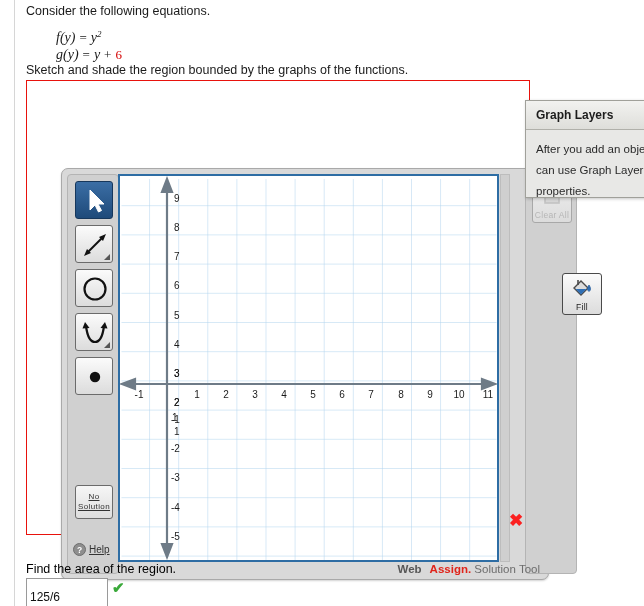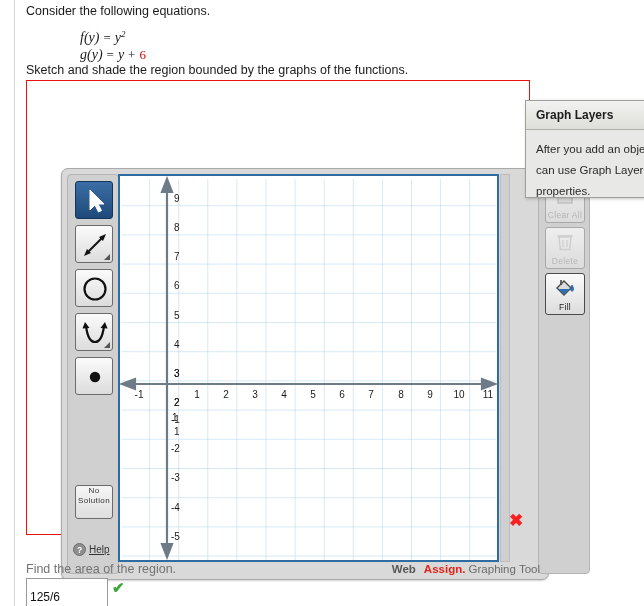--- a/index.html
+++ b/index.html
@@ -16,21 +16,21 @@
     position: absolute; left: 14px; top: 0;
     width: 1px; height: 606px; background: #d6d6d6;
   }
 
   .prompt-top {
     position: absolute; left: 26px; top: 4px;
     font-size: 12.5px; color: #1a1a1a; white-space: nowrap;
   }
 
   .equations {
-    position: absolute; left: 80px; top: 26px;
+    position: absolute; left: 56px; top: 26px;
     font-size: 13px; color: #1a1a1a; line-height: 17px;
   }
   .eqrow { white-space: nowrap; }
   .mi { font-family: "Liberation Serif", serif; font-style: italic; font-size: 14px; }
   .mop { padding: 0 4px; font-family: "Liberation Serif", serif; }
   .msup { font-size: 9px; vertical-align: super; font-family: "Liberation Serif", serif; font-style: italic; }
   .red-num { color: #d40000; font-family: "Liberation Serif", serif; }
 
   .prompt-sketch {
     position: absolute; left: 26px; top: 63px;
@@ -82,23 +82,24 @@
     border-bottom: 6px solid #555;
   }
   .tbtn svg { position: absolute; left: 0; top: 0; }
   .nosol {
     position: absolute; left: 7px; top: 310px;
     width: 38px; height: 34px;
     border: 1px solid #6b6b6b; border-radius: 3px;
     background: linear-gradient(#f6f6f6, #dedede);
     font-size: 8px; color: #333;
     display: flex; flex-direction: column;
-    align-items: center; justify-content: flex-start;
+    align-items: center; justify-content: center;
     line-height: 10px; letter-spacing: .4px;
     cursor: pointer;
+    text-decoration: underline;
   }
   .helplink {
     position: absolute; left: 5px; top: 368px;
     display: flex; align-items: center; gap: 3px;
     font-size: 10px; color: #333; cursor: pointer;
   }
   .helplink .hlabel { text-decoration: underline; text-align: center; }
 
   
   .plotwrap {
@@ -112,62 +113,63 @@
 
   
   .vscroll {
     position: absolute; left: 438px; top: 5px;
     width: 10px; height: 388px;
     background: #cfcfcf; border: 1px solid #bdbdbd;
   }
 
   
   .toolbar-right {
-    position: absolute; left: 476px; top: 5px;
+    position: absolute; left: 463px; top: 5px;
     width: 52px; height: 400px;
     background: #d0d0d0;
     border: 1px solid #b4b4b4;
     border-radius: 4px;
   }
   .rbtn {
     position: absolute; left: 6px;
     width: 40px; height: 42px;
     border: 1px solid #a8a8a8; border-radius: 3px;
     background: linear-gradient(#eeeeee, #dcdcdc);
     display: flex; flex-direction: column;
     align-items: center; justify-content: flex-end;
     padding-bottom: 2px;
     font-size: 8.5px; letter-spacing: .3px;
     cursor: pointer;
   }
   .rbtn.disabled { color: #b6b6b6; cursor: default; }
   .rbtn.enabled {
     color: #222; border: 1px solid #4a4a4a;
     background: linear-gradient(#fbfbfb, #dcdcdc);
+    margin-left: 30px;
   }
   .rbtn .glyph { flex: 1; display: flex; align-items: center; }
 
   
   .brand {
     position: absolute; right: 8px; bottom: 4px;
     font-size: 11.5px; white-space: nowrap;
   }
   .brand .web { color: #575757; font-weight: bold; }
   .brand .assign { color: #e0241a; font-weight: bold; margin-left: 8px; }
   .brand .gt { color: #6d6d6d; }
 
   .xmark {
     position: absolute; left: 509px; top: 512px;
     font-size: 17px; color: #fb2020; font-weight: bold;
     line-height: 1;
   }
 
   .prompt-area {
     position: absolute; left: 26px; top: 562px;
-    font-size: 12.5px; color: #737373; white-space: nowrap;
+    font-size: 12.5px; color: #000000; white-space: nowrap;
   }
   .ansfield {
     position: absolute; left: 26px; top: 578px;
     width: 82px; height: 19px;
     border: 1px solid #9a9a9a;
     background: #fff;
     font-family: "Liberation Sans", sans-serif;
     font-size: 12px; color: #111;
     padding: 18px 3px;
   }
@@ -344,46 +346,35 @@
 
       <div class="toolbar-right">
         <div class="rbtn disabled" style="top:6px">
           <span class="glyph">
             <svg width="22" height="22" viewBox="0 0 22 22">
               <rect x="4" y="4" width="14" height="14" fill="#d8d8d8" stroke="#c2c2c2" stroke-width="1.6"></rect>
             </svg>
           </span>
           <span>Clear All</span>
         </div>
-        <div class="rbtn disabled" style="top:52px">
-          <span class="glyph">
-            <svg width="22" height="22" viewBox="0 0 22 22">
-              <path d="M5 6 h12 l-1.4 12.5 h-9.2 Z" fill="none" stroke="#cfcfcf" stroke-width="1.5"></path>
-              <line x1="3.5" y1="5" x2="18.5" y2="5" stroke="#cfcfcf" stroke-width="1.8"></line>
-              <line x1="9" y1="9" x2="9" y2="16" stroke="#cfcfcf" stroke-width="1.3"></line>
-              <line x1="13" y1="9" x2="13" y2="16" stroke="#cfcfcf" stroke-width="1.3"></line>
-            </svg>
-          </span>
-          <span>Delete</span>
-        </div>
         <div class="rbtn enabled" style="top:98px">
           <span class="glyph">
             <svg width="24" height="22" viewBox="0 0 24 22">
               <path d="M4 11 L11 4 L18 11 L11 18 Z" fill="#dcdcdc" stroke="#4a4a4a" stroke-width="1.4"></path>
               <line x1="8" y1="3" x2="8" y2="8" stroke="#4a4a4a" stroke-width="1.6"></line>
               <path d="M19 8 q3 4.5 0 6.5 q-3 -2 0 -6.5 Z" fill="#2f6fb5" stroke="#2a5f9e" stroke-width="0.8"></path>
               <path d="M5.5 12 L11 17.5 L16.5 12 Z" fill="#2f6fb5"></path>
             </svg>
           </span>
           <span>Fill</span>
         </div>
       </div>
 
       <div class="brand">
-        <span class="web">Web</span><span class="assign">Assign.</span> <span class="gt">Graphing Tool</span>
+        <span class="web">Web</span><span class="assign">Assign.</span> <span class="gt">Solution Tool</span>
       </div>
     </div>
   </div>
 
   <div class="xmark">✖</div>
 
   <div class="prompt-area">Find the area of the region.</div>
   <input class="ansfield" type="text" value="125/6" style="">
   <div class="check">✔</div>
 

